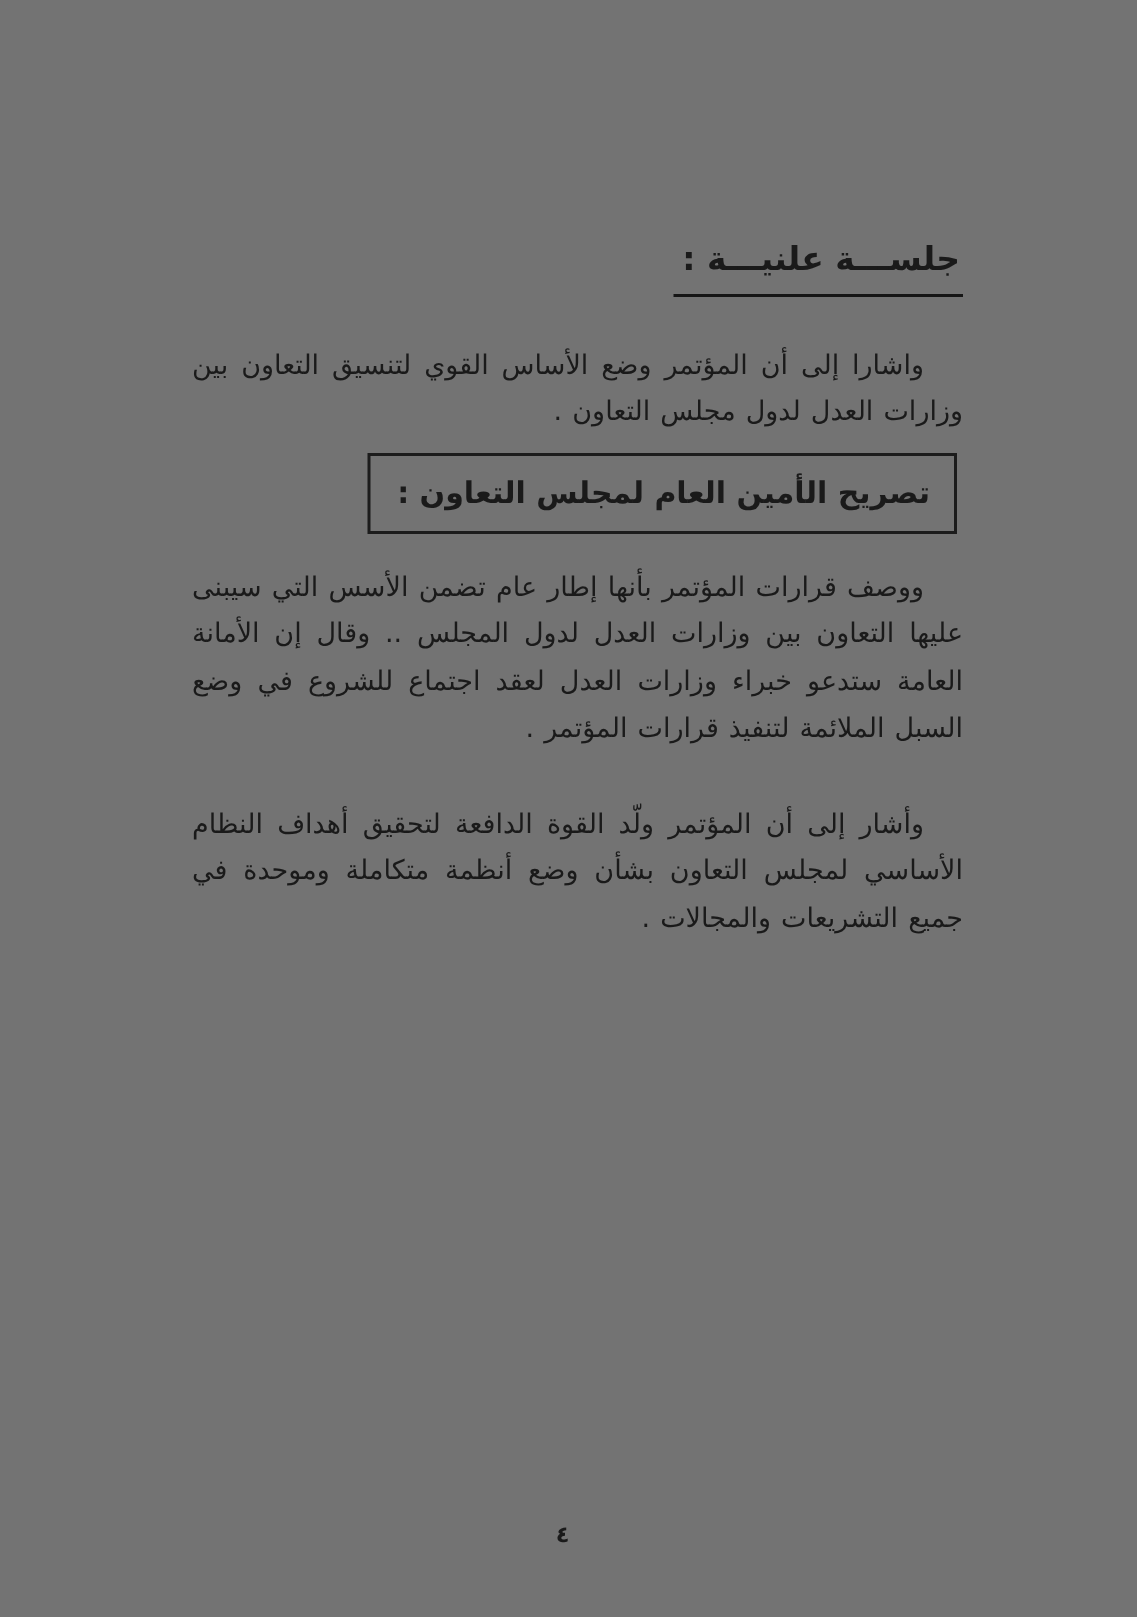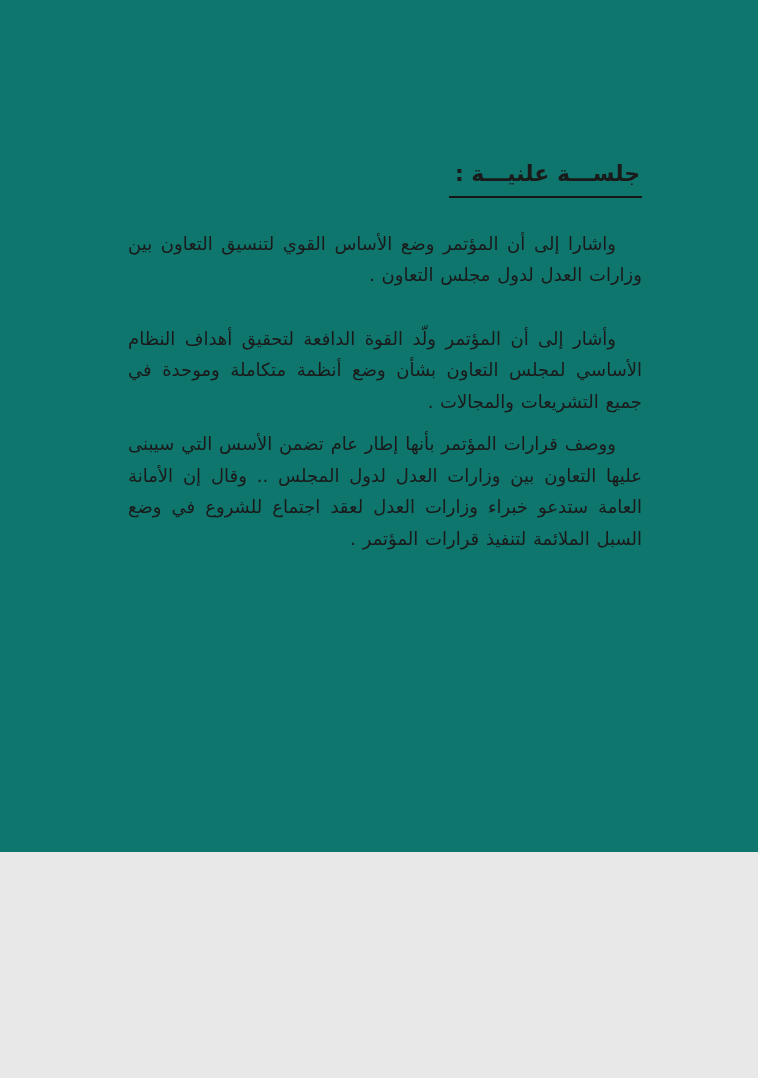--- a/index.html
+++ b/index.html
@@ -3,23 +3,23 @@
 <meta charset="utf-8">
 <style>
   html, body {
     margin: 0;
     padding: 0;
     background: #e8e8e8;
   }
   .page {
     position: relative;
     width: 758px;
-    height: 852px;
+    height: 1078px;
     margin: 0 auto;
-    background: #0f766e;
+    background: #737373;
     overflow: hidden;
     direction: rtl;
     font-family: "DejaVu Sans", sans-serif;
     color: #1a1a1a;
   }
   .content {
     position: absolute;
     top: 160px;
     right: 116px;
     width: 514px;
@@ -78,22 +78,23 @@
   <div class="content">
 
     <div class="heading-row">
       <span class="main-heading">جلســـة علنيـــة :</span>
     </div>
 
 
     <p class="para">واشارا إلى أن المؤتمر وضع الأساس القوي لتنسيق التعاون بين وزارات العدل لدول مجلس التعاون .</p>
 
 
+    <div class="box-heading">تصريح الأمين العام لمجلس التعاون :</div>
 
 
+    <p class="para">ووصف قرارات المؤتمر بأنها إطار عام تضمن الأسس التي سيبنى عليها التعاون بين وزارات العدل لدول المجلس .. وقال إن الأمانة العامة ستدعو خبراء وزارات العدل لعقد اجتماع للشروع في وضع السبل الملائمة لتنفيذ قرارات المؤتمر .</p>
+
     <p class="para gap-before">وأشار إلى أن المؤتمر ولّد القوة الدافعة لتحقيق أهداف النظام الأساسي لمجلس التعاون بشأن وضع أنظمة متكاملة وموحدة في جميع التشريعات والمجالات .</p>
-
-    <p class="para">ووصف قرارات المؤتمر بأنها إطار عام تضمن الأسس التي سيبنى عليها التعاون بين وزارات العدل لدول المجلس .. وقال إن الأمانة العامة ستدعو خبراء وزارات العدل لعقد اجتماع للشروع في وضع السبل الملائمة لتنفيذ قرارات المؤتمر .</p>
 
   </div>
 
   <div class="page-number">٤</div>
 </div>
 
 </body></html>

